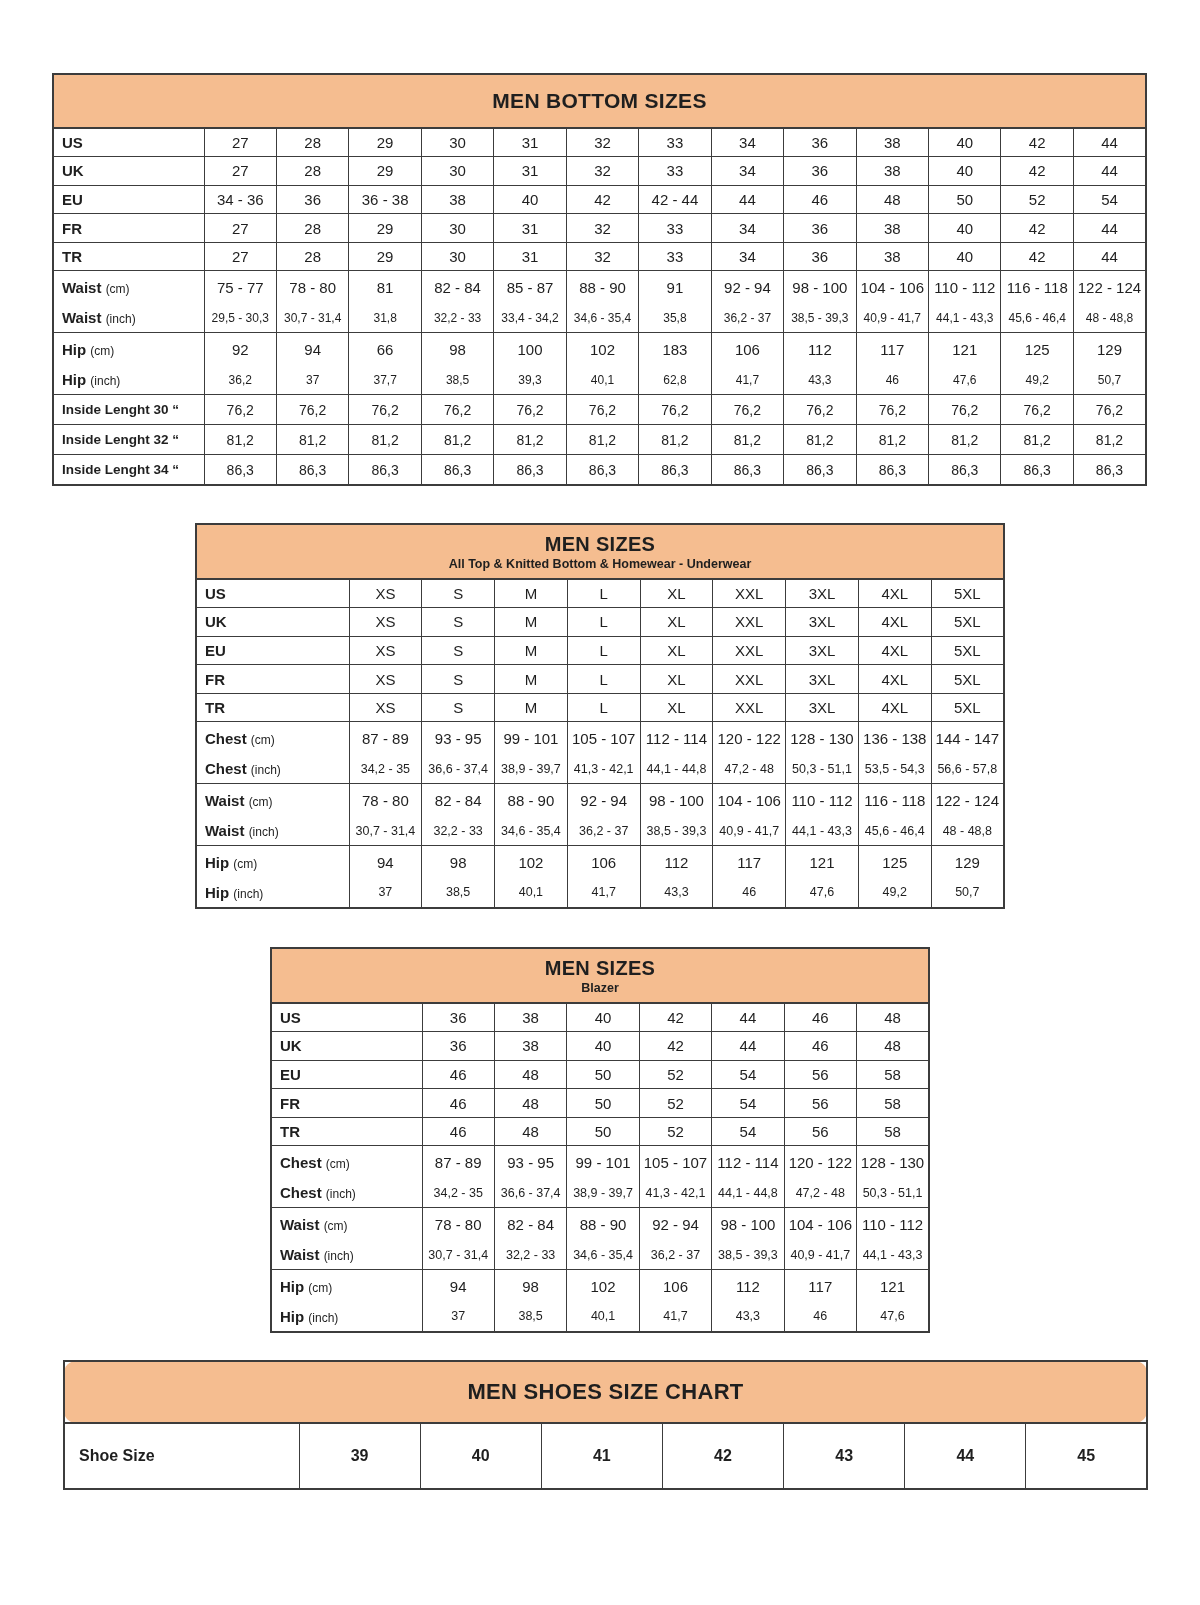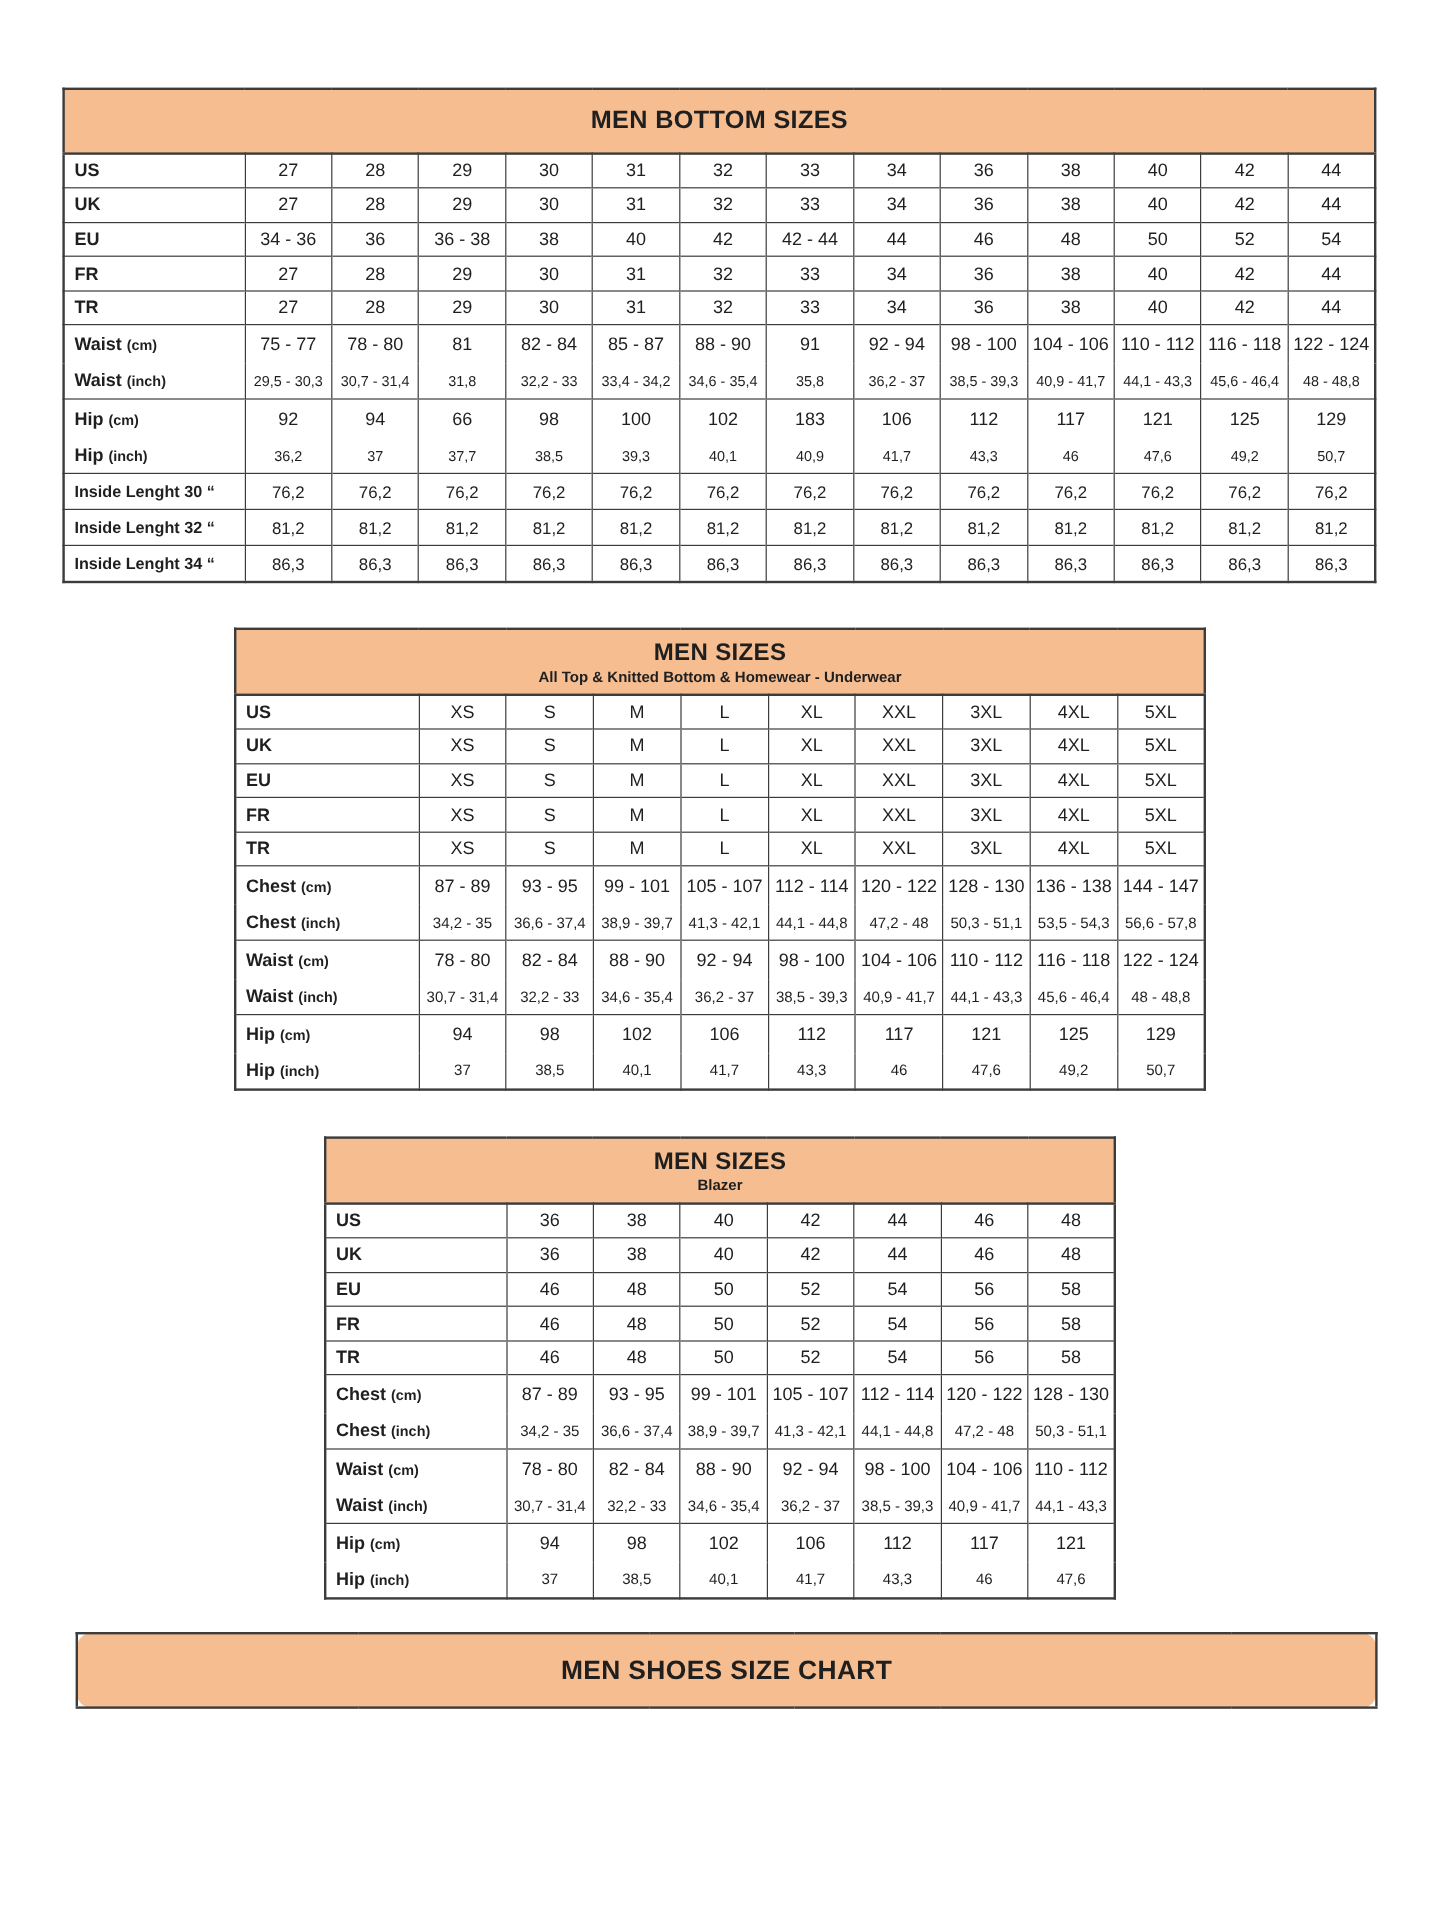--- a/index.html
+++ b/index.html
@@ -42,21 +42,21 @@
   }
   tbody td:first-child { border-left: none; }
   tr.cont td { border-top: none; }
   td.lbl {
     text-align: left;
     padding-left: 8px;
     font-weight: 700;
     font-size: 15px;
     white-space: nowrap;
   }
-  td.lbl .unit { font-size: 12px; font-weight: 700; }
+  td.lbl .unit { font-size: 12px; font-weight: 400; }
   tr.sz   { height: 28.6px; }  tr.sz .val   { font-size: 15px; }
   tr.cmv  { height: 32px; }    tr.cmv .val  { font-size: 15px; }
   tr.inch { height: 30px; }    tr.inch .val { font-size: 12.5px; }
   tr.ins  { height: 30px; }    tr.ins .val  { font-size: 14px; text-align: center; }
   tr.ins .lbl { font-size: 13.5px; }
   tr.shoe { height: 66px; }    tr.shoe .val { font-size: 16px; font-weight: 700; }
   tr.heel { height: 40px; }    tr.heel .val { font-size: 14px; }
 
   
   #tables-root > .tbl-wrap:nth-child(1) { left: 52px; top: 73px; width: 1095px; }
@@ -244,21 +244,21 @@
               <td class="val">129</td>
             </tr>
             <tr class="inch cont">
               <td class="lbl"><span>Hip</span> <span class="unit">(inch)</span></td>
               <td class="val">36,2</td>
               <td class="val">37</td>
               <td class="val">37,7</td>
               <td class="val">38,5</td>
               <td class="val">39,3</td>
               <td class="val">40,1</td>
-              <td class="val">40,9</td>
+              <td class="val">62,8</td>
               <td class="val">41,7</td>
               <td class="val">43,3</td>
               <td class="val">46</td>
               <td class="val">47,6</td>
               <td class="val">49,2</td>
               <td class="val">50,7</td>
             </tr>
             <tr class="ins">
               <td class="lbl"><span>Inside Lenght 30 “</span></td>
               <td class="val">76,2</td>
@@ -615,17 +615,27 @@
             <col>
           </colgroup>
           <thead>
             <tr>
               <th colspan="8">
                 <div class="ttl">MEN SHOES SIZE CHART</div>
               </th>
             </tr>
           </thead>
           <tbody>
+            <tr class="shoe">
+              <td class="lbl"><span>Shoe Size</span></td>
+              <td class="val">39</td>
+              <td class="val">40</td>
+              <td class="val">41</td>
+              <td class="val">42</td>
+              <td class="val">43</td>
+              <td class="val">44</td>
+              <td class="val">45</td>
+            </tr>
           </tbody>
         </table>
       </div>
     </div>
 </div>
 
 </body></html>

